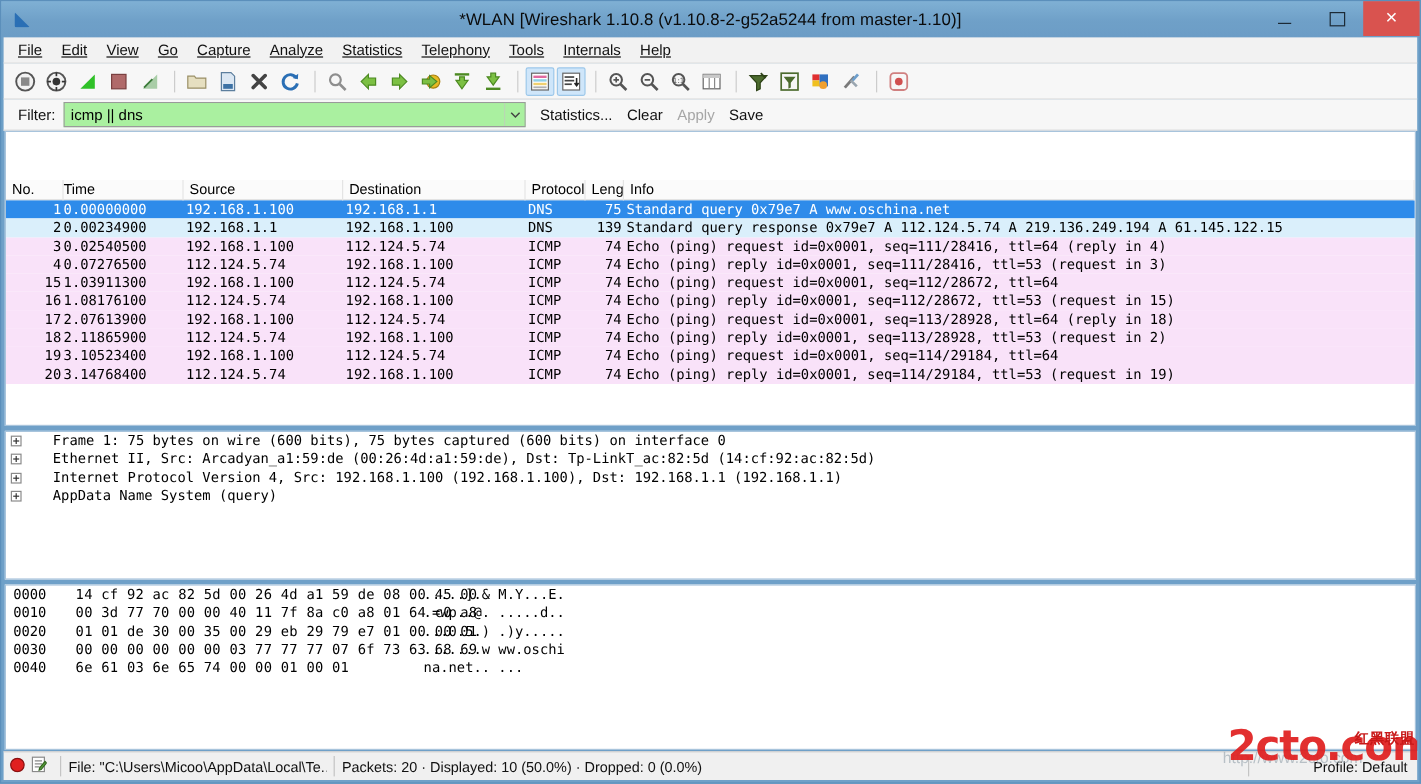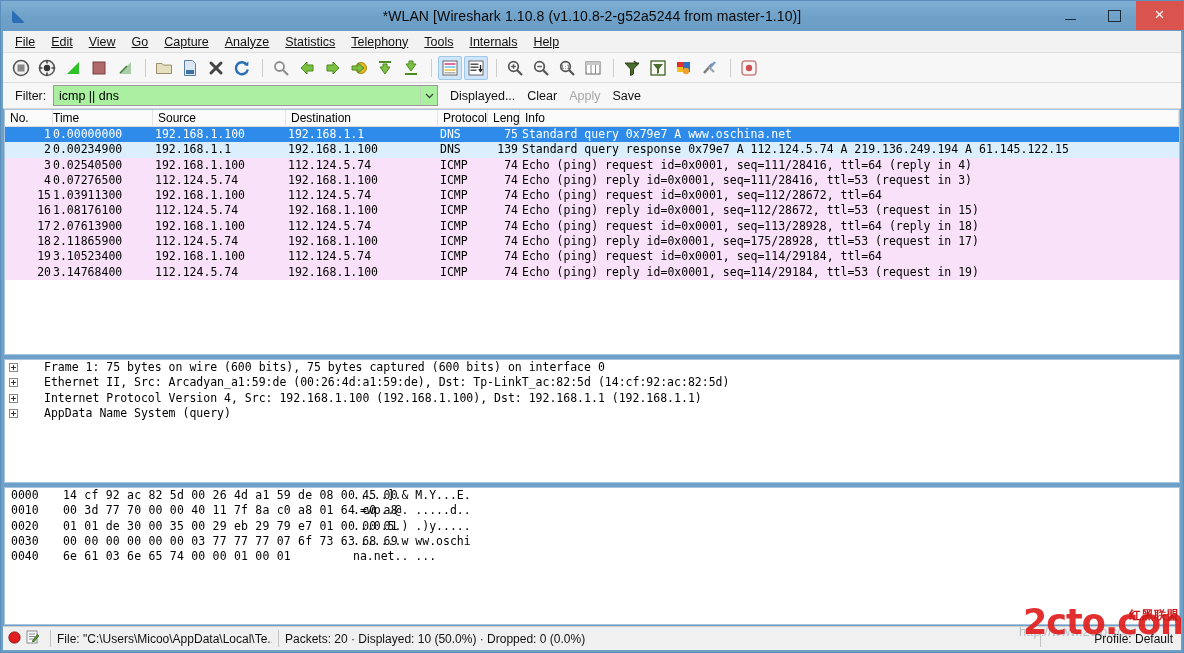--- a/index.html
+++ b/index.html
@@ -154,20 +154,21 @@
   }
   .col-head {
     height: 17px;
     background: #fbfbfb;
     display: flex;
     align-items: center;
     font-size: 12px;
     color: #000;
     border-bottom: 1px solid #dcdcdc;
     font-family: "Liberation Sans", sans-serif;
+    margin-top: 40px;
   }
   .col-head .ch {
     padding-left: 5px;
     border-right: 1px solid #e4e4e4;
     height: 17px; line-height: 17px;
     overflow: hidden; white-space: nowrap;
   }
   .prow {
     height: 15.3px; line-height: 15.3px;
     display: flex;
@@ -481,21 +482,21 @@
   <div class="filterbar">
     <div class="filter-label">Filter:</div>
     <div class="filter-input-wrap">
       <input class="filter-input" value="icmp || dns" style="">
       <div class="filter-drop">
         <svg width="9" height="7" viewBox="0 0 9 7">
             <path d="M1 2 L4.5 5.5 L8 2" stroke="#444" stroke-width="1.3" fill="none"></path>
           </svg>
       </div>
     </div>
-    <div class="fb-btn">Displayed...</div>
+    <div class="fb-btn">Statistics...</div>
     <div class="fb-btn">Clear</div>
     <div class="fb-btn disabled">Apply</div>
     <div class="fb-btn">Save</div>
   </div>
 
   <div class="pane plist">
     <div class="col-head mono" style="font-family:'Liberation Sans',sans-serif;">
       <div class="ch c-no" style="text-align:left;">No.</div>
       <div class="ch c-time" style="padding-left:5px;">Time</div>
       <div class="ch c-src">Source</div>
@@ -568,21 +569,21 @@
           <div class="c c-len">74</div>
           <div class="c c-info">Echo (ping) request  id=0x0001, seq=113/28928, ttl=64 (reply in 18)</div>
         </div>
         <div class="prow icmp">
           <div class="c c-no">18</div>
           <div class="c c-time">2.11865900</div>
           <div class="c c-src">112.124.5.74</div>
           <div class="c c-dst">192.168.1.100</div>
           <div class="c c-proto">ICMP</div>
           <div class="c c-len">74</div>
-          <div class="c c-info">Echo (ping) reply    id=0x0001, seq=175/28928, ttl=53 (request in 17)</div>
+          <div class="c c-info">Echo (ping) reply    id=0x0001, seq=113/28928, ttl=53 (request in 2)</div>
         </div>
         <div class="prow icmp">
           <div class="c c-no">19</div>
           <div class="c c-time">3.10523400</div>
           <div class="c c-src">192.168.1.100</div>
           <div class="c c-dst">112.124.5.74</div>
           <div class="c c-proto">ICMP</div>
           <div class="c c-len">74</div>
           <div class="c c-info">Echo (ping) request  id=0x0001, seq=114/29184, ttl=64</div>
         </div>

